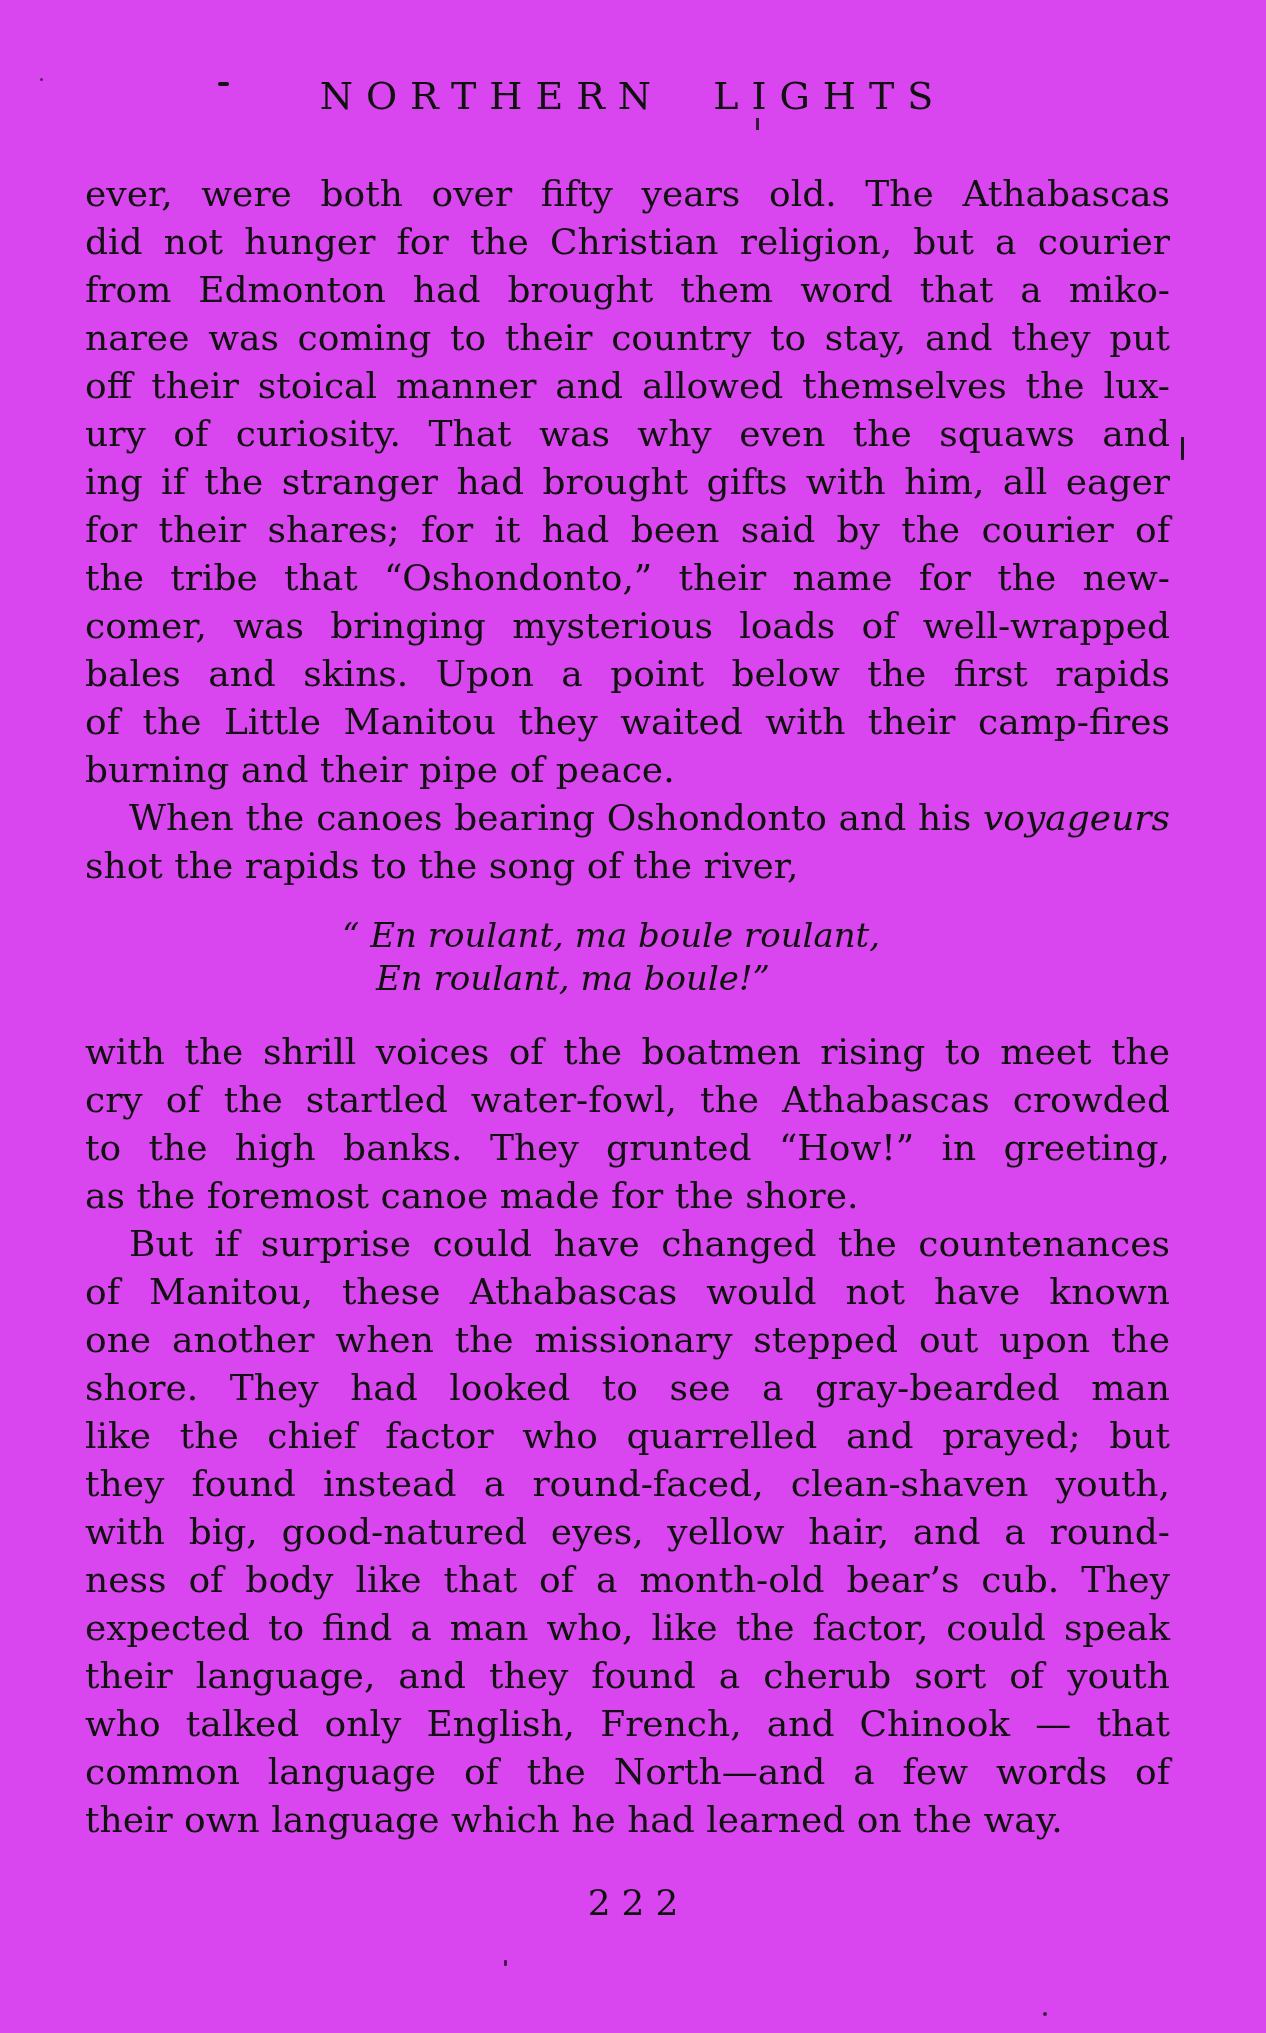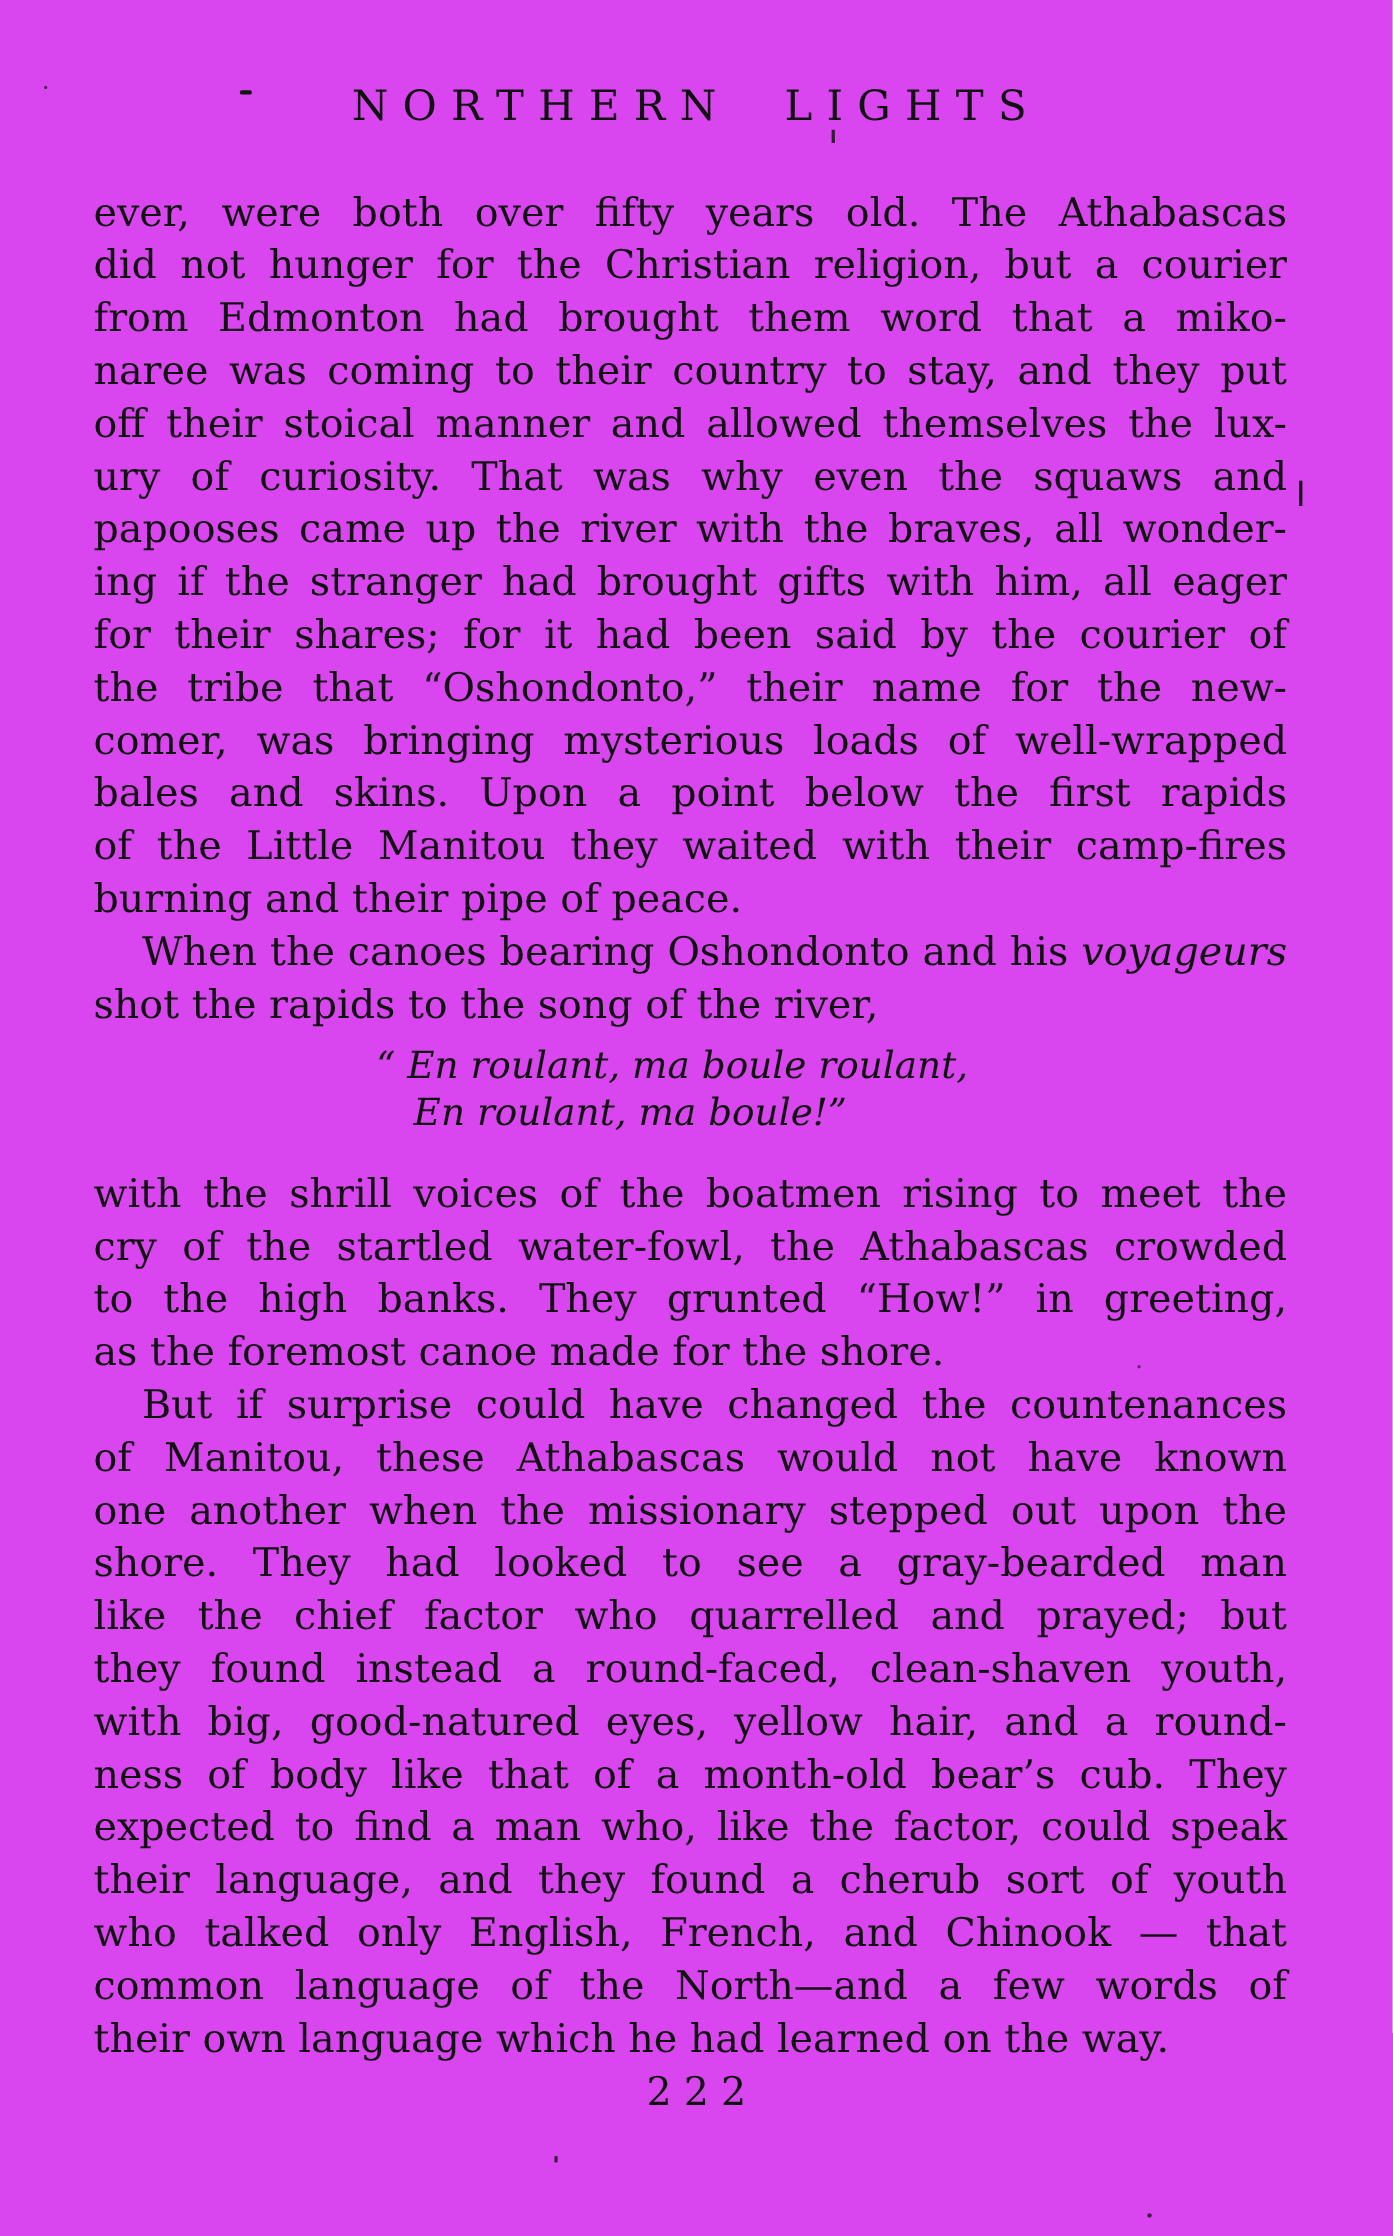--- a/index.html
+++ b/index.html
@@ -29,21 +29,21 @@
   }
   .line{
     line-height:48px;
     height:48px;
     overflow:visible;
   }
   .line.j{ text-align:justify; text-align-last:justify; }
   .line.l{ text-align:left; }
   .line.i{ text-indent:44px; }
   .verse{
-    margin:10px 0 28px 0;
+    margin:24px 0 28px 0;
     padding-left:257px;
     font-style:italic;
     font-size:34px;
   }
   .verse-line{ line-height:43px; }
   .verse-line:nth-child(2){ padding-left:34px; }
   .page-number{
     position:absolute;
     top:1882px;left:0;right:0;
     text-align:center;
@@ -66,21 +66,20 @@
 <div class="page">
   <div class="running-head">NORTHERN LIGHTS</div>
 
   <div class="text-block" id="text-block">
       <div class="line j">ever, were both over fifty years old.  The Athabascas</div>
       <div class="line j">did not hunger for the Christian religion, but a courier</div>
       <div class="line j">from Edmonton had brought them word that a miko-</div>
       <div class="line j">naree was coming to their country to stay, and they put</div>
       <div class="line j">off their stoical manner and allowed themselves the lux-</div>
       <div class="line j">ury of curiosity.  That was why even the squaws and</div>
-      <div class="line j">papooses came up the river with the braves, all wonder-</div>
       <div class="line j">ing if the stranger had brought gifts with him, all eager</div>
       <div class="line j">for their shares; for it had been said by the courier of</div>
       <div class="line j">the tribe that “Oshondonto,” their name for the new-</div>
       <div class="line j">comer, was bringing mysterious loads of well-wrapped</div>
       <div class="line j">bales and skins.  Upon a point below the first rapids</div>
       <div class="line j">of the Little Manitou they waited with their camp-fires</div>
       <div class="line l">burning and their pipe of peace.</div>
       <div class="line j i">When the canoes bearing Oshondonto and his <i>voyageurs</i></div>
       <div class="line l">shot the rapids to the song of the river,</div>
       <div class="verse">

